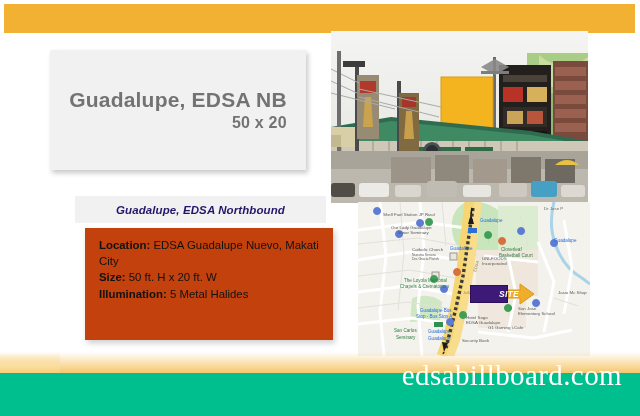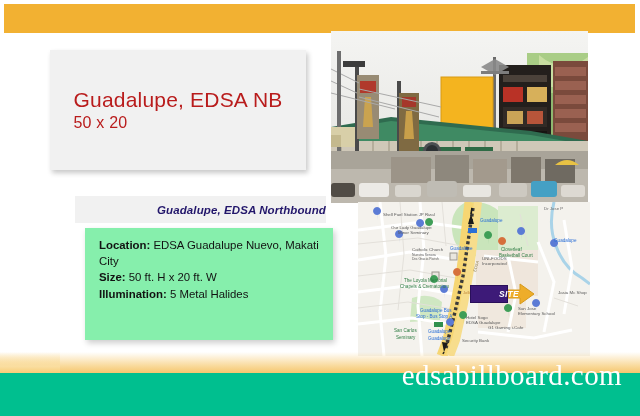--- a/index.html
+++ b/index.html
@@ -14,28 +14,28 @@
   .footer-text{position:absolute;right:18px;top:355px;width:440px;text-align:right;
     font-family:"Liberation Serif",serif;font-size:29px;color:#ffffff;letter-spacing:.4px;line-height:40px;}
   .fade-strip{position:absolute;left:0;top:352px;width:640px;height:21px;
     background:linear-gradient(to bottom,rgba(255,255,255,0) 0%,rgba(248,212,140,.85) 65%,rgba(245,198,110,1) 100%);}
   .left-fade{position:absolute;left:0;top:352px;width:60px;height:21px;
     background:linear-gradient(to bottom,rgba(255,255,255,0) 0%,rgba(250,222,160,.9) 70%,rgba(247,205,120,1) 100%);}
 
   
   .title-card{position:absolute;left:50px;top:50px;width:256px;height:120px;background:#f1f1f1;
     box-shadow:2px 3px 5px rgba(0,0,0,.22);display:flex;align-items:center;justify-content:center;}
-  .title-card .tt{text-align:left;font-weight:normal;font-size:21px;color:#b91c1c;line-height:1.22;letter-spacing:.2px;}
+  .title-card .tt{text-align:right;font-weight:bold;font-size:21px;color:#737373;line-height:1.22;letter-spacing:.2px;}
   .title-card .tt .l2{font-size:16px;}
 
   
   .detail-head{position:absolute;left:75px;top:196px;width:251px;height:27px;background:#f1f1f1;
-    display:flex;align-items:center;justify-content:flex-end;}
+    display:flex;align-items:center;justify-content:center;}
   .detail-head span{font-style:italic;font-weight:bold;font-size:11.5px;color:#23176b;letter-spacing:.1px;}
-  .detail-body{position:absolute;left:85px;top:228px;width:248px;height:112px;background:#86efac;
+  .detail-body{position:absolute;left:85px;top:228px;width:248px;height:112px;background:#c2410c;
     box-shadow:2px 3px 6px rgba(0,0,0,.20);padding:10px 12px 16px 14px;box-sizing:border-box;}
   .detail-body p{margin:0 0 1px 0;font-size:11.4px;color:#121212;line-height:1.38;}
   .detail-body b{font-weight:bold;}
 
   
   .photo{position:absolute;left:331px;top:31px;width:257px;height:172px;overflow:hidden;background:#cfcfcf;}
   .photo svg{display:block;}
 
   
   .map{position:absolute;left:358px;top:202px;width:232px;height:154px;overflow:hidden;background:#f3f1ec;}

